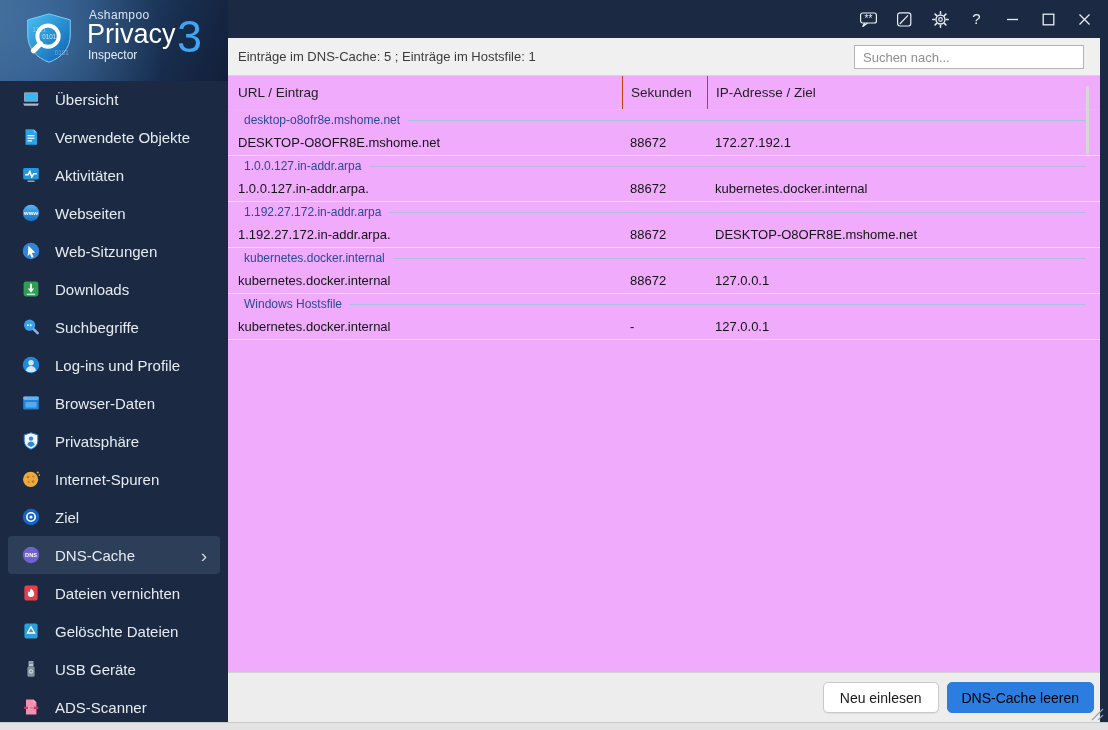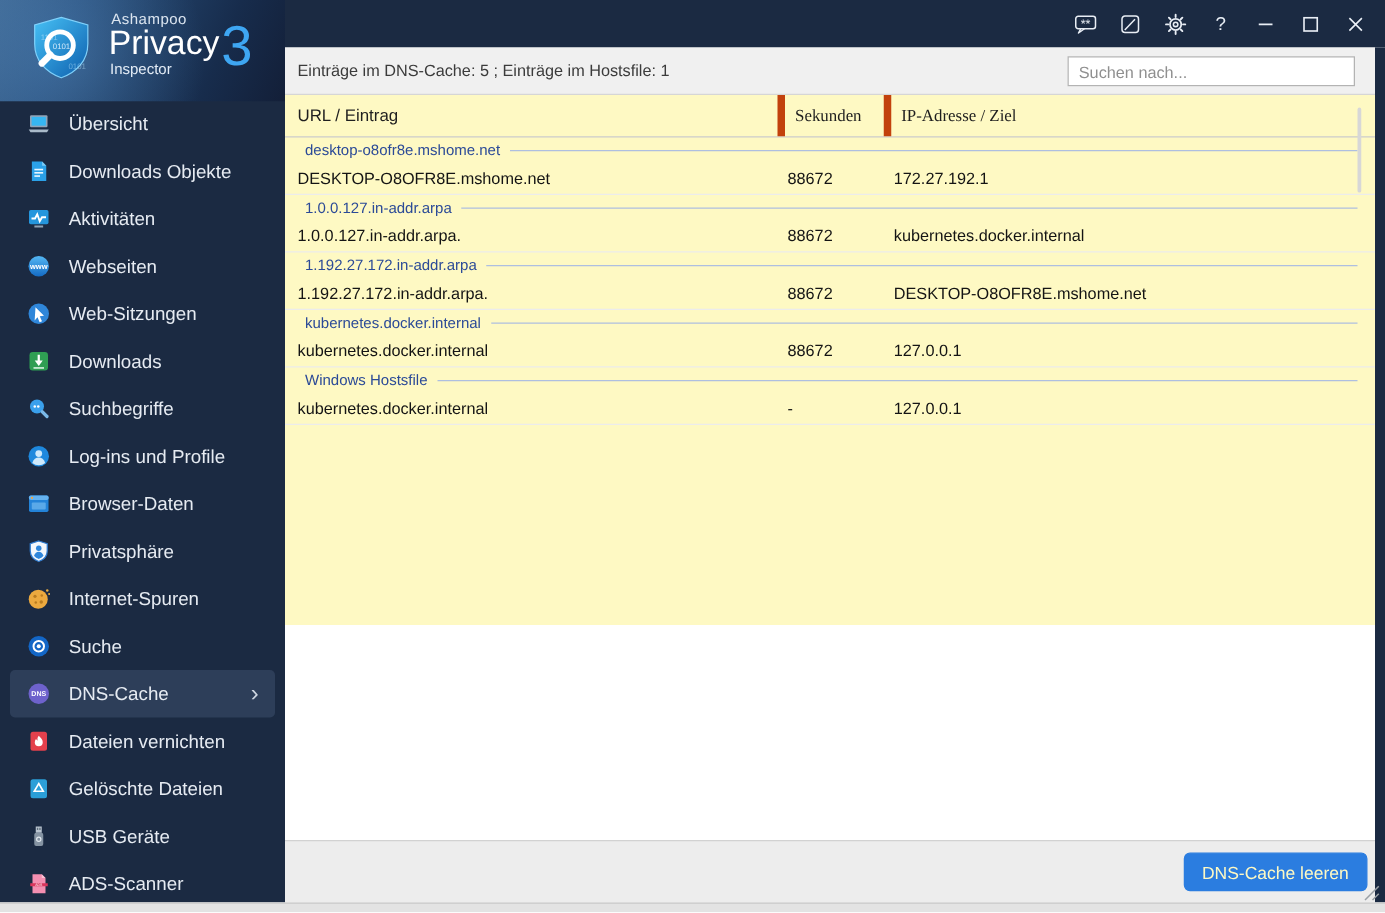--- a/index.html
+++ b/index.html
@@ -36,39 +36,39 @@
 
   
   .infobar{position:absolute;left:228px;top:38px;width:872px;height:38px;background:#f0f0f0;
     border-bottom:1px solid #d6d6d6;display:flex;align-items:center;}
   .status-text{padding-left:10px;font-size:13px;color:#3b3b3b;}
   .search-input{position:absolute;right:16px;top:7px;width:230px;height:24px;border:1px solid #b3b3b3;
     background:#fff;padding:0 8px;font-size:13px;color:#333;outline:none;}
   .search-input::placeholder{color:#8f8f8f;}
 
   
-  .content{position:absolute;left:228px;top:76px;width:872px;height:424px;background:#fef9c3;}
+  .content{position:absolute;left:228px;top:76px;width:872px;height:596px;background:#f0abfc;}
   .thead{display:grid;grid-template-columns:394px 85px 1fr;height:34px;border-bottom:1px solid #cccccc;}
   .th{display:flex;align-items:center;font-size:13.5px;color:#1f1f1f;padding-left:10px;}
-  .th.seconds,.th.target{border-left:6px solid #c2410c;padding-left:8px;font-family:Liberation Serif, serif;}
+  .th.seconds,.th.target{border-left:1px solid #c2410c;padding-left:8px;}
   .group-row{display:flex;align-items:center;height:20px;padding-left:16px;}
   .group-text{font-size:12px;color:#2b4a97;white-space:nowrap;}
   .group-line{flex:1;height:1px;background:#aebfe0;margin:0 14px 0 8px;}
   .data-row{display:grid;grid-template-columns:394px 85px 1fr;height:26px;border-bottom:1px solid #ececec;}
   .cell{display:flex;align-items:center;font-size:13px;color:#141414;white-space:nowrap;overflow:hidden;}
   .cell.url{padding-left:10px;}
   .cell.seconds,.cell.target{padding-left:8px;}
   .scroll-thumb{position:absolute;left:858px;top:10px;width:3px;height:68px;background:#d7d7d7;border-radius:2px;}
 
   
   .footer{position:absolute;left:228px;top:672px;width:872px;height:50px;background:#ededed;
     border-top:1px solid #d2d2d2;display:flex;align-items:center;justify-content:flex-end;gap:8px;padding-right:6px;}
   .btn{height:31px;border-radius:5px;font-size:14px;padding:0 16px;cursor:pointer;}
   .btn.secondary{background:#fff;border:1px solid #c9c9c9;color:#1a1a1a;box-shadow:0 1px 1px rgba(0,0,0,.06);}
-  .btn.primary{background:#2b7de0;border:1px solid #2b7de0;color:#fef9c3;padding:0 14px;}
+  .btn.primary{background:#2b7de0;border:1px solid #2b7de0;color:#000000;padding:0 14px;}
   .resize-grip{position:absolute;left:1088px;top:705px;width:16px;height:16px;}
 </style>
 </head>
 <body>
 
 <div class="window">
 
   <div class="titlebar">
     <div class="tb-icons" id="titlebar-icons">
         <span class="tb-icon">
@@ -160,21 +160,21 @@
         <div class="nav-item">
           <span class="nav-icon">
             <svg viewBox="0 0 20 20" width="20" height="20">
               <path d="M4.5 2.2h8.2l3.3 3.3v12.3H4.5z" fill="#2ba1e8"></path>
               <path d="M12.7 2.2l3.3 3.3h-3.3z" fill="#7fccf4"></path>
               <rect x="6.5" y="8" width="7" height="1.3" fill="#e8f6ff"></rect>
               <rect x="6.5" y="10.6" width="7" height="1.3" fill="#e8f6ff"></rect>
               <rect x="6.5" y="13.2" width="4.5" height="1.3" fill="#e8f6ff"></rect>
             </svg>
           </span>
-          <span class="nav-label">Downloads Objekte</span>
+          <span class="nav-label">Verwendete Objekte</span>
         </div>
         <div class="nav-item">
           <span class="nav-icon">
             <svg viewBox="0 0 20 20" width="20" height="20">
               <rect x="2.2" y="3" width="15.6" height="11.4" rx="1.4" fill="#2596dd"></rect>
               <polyline points="4.2,9.8 7,9.8 8.8,6.4 10.8,12 12.6,8.8 15.8,8.8" fill="none" stroke="#fff" stroke-width="1.5"></polyline>
               <rect x="6.5" y="15.4" width="7" height="1.6" fill="#8fa3b5"></rect>
             </svg>
           </span>
           <span class="nav-label">Aktivitäten</span>
@@ -271,21 +271,21 @@
           <span class="nav-label">Internet-Spuren</span>
         </div>
         <div class="nav-item">
           <span class="nav-icon">
             <svg viewBox="0 0 20 20" width="20" height="20">
               <circle cx="10" cy="10" r="8.2" fill="#1366c6"></circle>
               <circle cx="10" cy="10" r="4.2" fill="none" stroke="#fff" stroke-width="1.6"></circle>
               <circle cx="10" cy="10" r="1.6" fill="#fff"></circle>
             </svg>
           </span>
-          <span class="nav-label">Suche</span>
+          <span class="nav-label">Ziel</span>
         </div>
         <div class="nav-item selected">
           <span class="nav-icon">
             <svg viewBox="0 0 20 20" width="20" height="20">
               <circle cx="10" cy="10" r="8.2" fill="#6e62cc"></circle>
               <text x="10" y="12.2" text-anchor="middle" font-size="5.6" font-weight="bold" fill="#fff">DNS</text>
             </svg>
           </span>
           <span class="nav-label">DNS-Cache</span>
           <span class="nav-chevron">›</span>
@@ -391,20 +391,21 @@
         <div class="data-row">
           <span class="cell url">kubernetes.docker.internal</span>
           <span class="cell seconds">-</span>
           <span class="cell target">127.0.0.1</span>
         </div>
       </div>
     <div class="scroll-thumb"></div>
   </div>
 
   <div class="footer">
+    <button class="btn secondary">Neu einlesen</button>
     <button class="btn primary">DNS-Cache leeren</button>
   </div>
 
   <div class="bottom-strip"></div>
   <span class="resize-grip">
     <svg width="16" height="16">
         <path d="M15 4L4 15M15 10l-5 5" stroke="#9aa0a6" stroke-width="1.2" fill="none"></path>
       </svg>
   </span>
 

